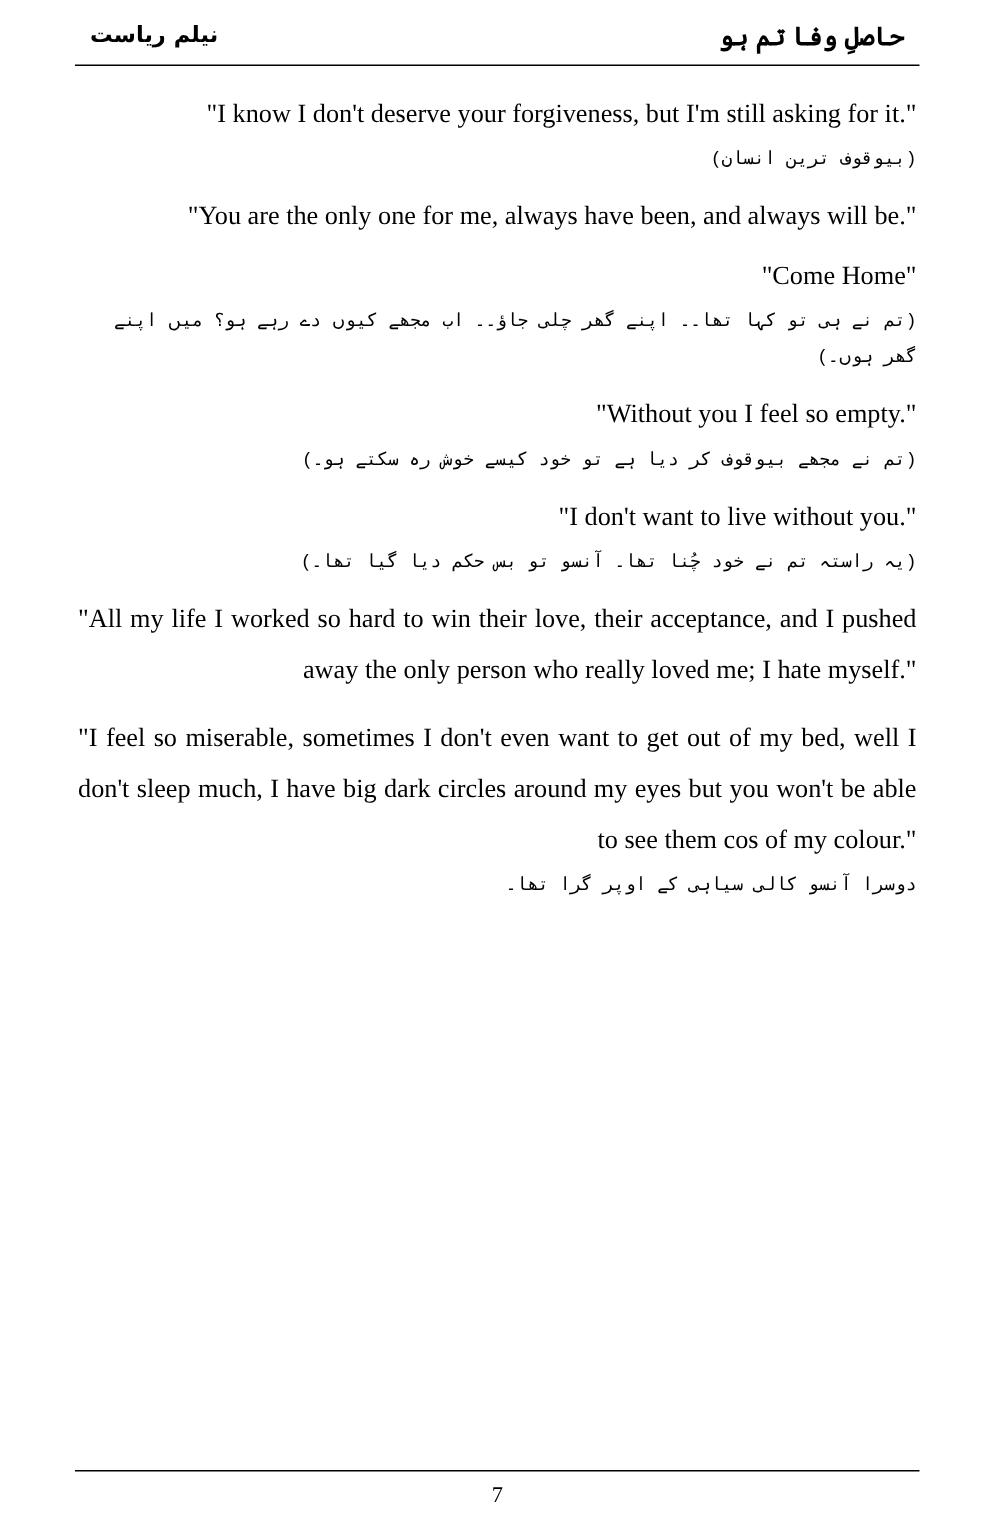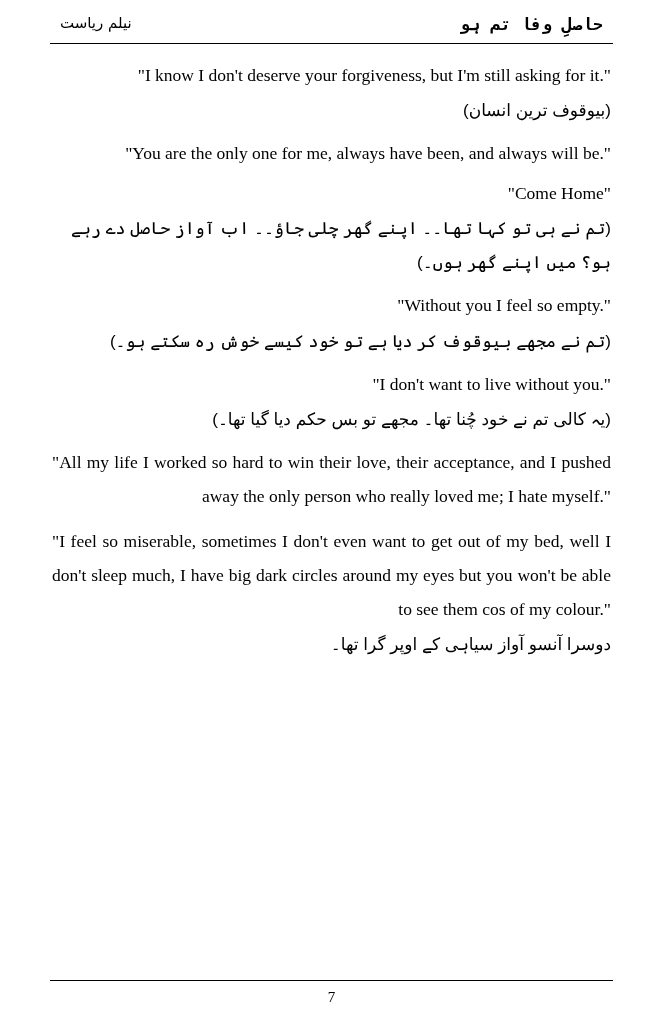--- a/index.html
+++ b/index.html
@@ -25,30 +25,30 @@
     flex-direction: column;
   }
   .header {
     display: flex;
     align-items: flex-start;
     justify-content: space-between;
     padding: 14px 20px 4px 20px;
     direction: rtl;
   }
   .header-title {
-    font-family: Liberation Mono, monospace;
+    font-family: Liberation Sans, sans-serif;
     font-size: 17px;
     font-weight: 600;
     letter-spacing: 0.5px;
     direction: rtl;
   }
   .header-author {
     font-family: "DejaVu Sans", sans-serif;
     font-size: 15px;
-    font-weight: 400;
+    font-weight: 700;
     direction: rtl;
   }
   .rule {
     border-top: 1px solid #000;
     margin: 4px 10px 0 10px;
   }
   .content {
     flex: 1;
     padding: 14px 12px 0 12px;
   }
@@ -58,22 +58,22 @@
     line-height: 1.95;
     text-align: right;
     margin: 0 0 2px 0;
     direction: ltr;
   }
   .en.block {
     text-align: justify;
     text-align-last: right;
   }
   .ur {
-    font-family: Liberation Sans, sans-serif;
-    font-size: 17px;
+    font-family: Liberation Mono, monospace;
+    font-size: 12px;
     line-height: 2.0;
     text-align: right;
     direction: rtl;
     margin: 0 0 4px 16px;
   }
   .ur.block {
     text-align: justify;
     text-align-last: right;
   }
   .gap {
@@ -108,36 +108,36 @@
   <div class="content">
 
     <p class="en block">"I know I don't deserve your forgiveness, but I'm still asking for it."</p>
     <p class="ur">(بیوقوف ترین انسان)</p>
     <div class="gap-sm"></div>
 
     <p class="en block">"You are the only one for me, always have been, and always will be."</p>
     <div class="gap-sm"></div>
 
     <p class="en">"Come Home"</p>
-    <p class="ur">(تم نے ہی تو کہا تھا۔۔ اپنے گھر چلی جاؤ۔۔ اب آواز حاصل دے رہے ہو؟ میں اپنے گھر ہوں۔)</p>
+    <p class="ur">(تم نے ہی تو کہا تھا۔۔ اپنے گھر چلی جاؤ۔۔ اب مجھے کیوں دے رہے ہو؟ میں اپنے گھر ہوں۔)</p>
     <div class="gap-sm"></div>
 
     <p class="en">"Without you I feel so empty."</p>
     <p class="ur">(تم نے مجھے بیوقوف کر دیا ہے تو خود کیسے خوش رہ سکتے ہو۔)</p>
     <div class="gap-sm"></div>
 
     <p class="en">"I don't want to live without you."</p>
-    <p class="ur">(یہ کالی تم نے خود چُنا تھا۔ مجھے تو بس حکم دیا گیا تھا۔)</p>
+    <p class="ur">(یہ راستہ تم نے خود چُنا تھا۔ آنسو تو بس حکم دیا گیا تھا۔)</p>
     <div class="gap-sm"></div>
 
     <p class="en block">"All my life I worked so hard to win their love, their acceptance, and I pushed away the only person who really loved me; I hate myself."</p>
     <div class="gap"></div>
 
     <p class="en block">"I feel so miserable, sometimes I don't even want to get out of my bed, well I don't sleep much, I have big dark circles around my eyes but you won't be able to see them cos of my colour."</p>
-    <p class="ur">دوسرا آنسو آواز سیاہی کے اوپر گرا تھا۔</p>
+    <p class="ur">دوسرا آنسو کالی سیاہی کے اوپر گرا تھا۔</p>
 
   </div>
 
   <div class="footer-wrap">
     <div class="footer">7</div>
   </div>
 
 </div>
 
 </body></html>

